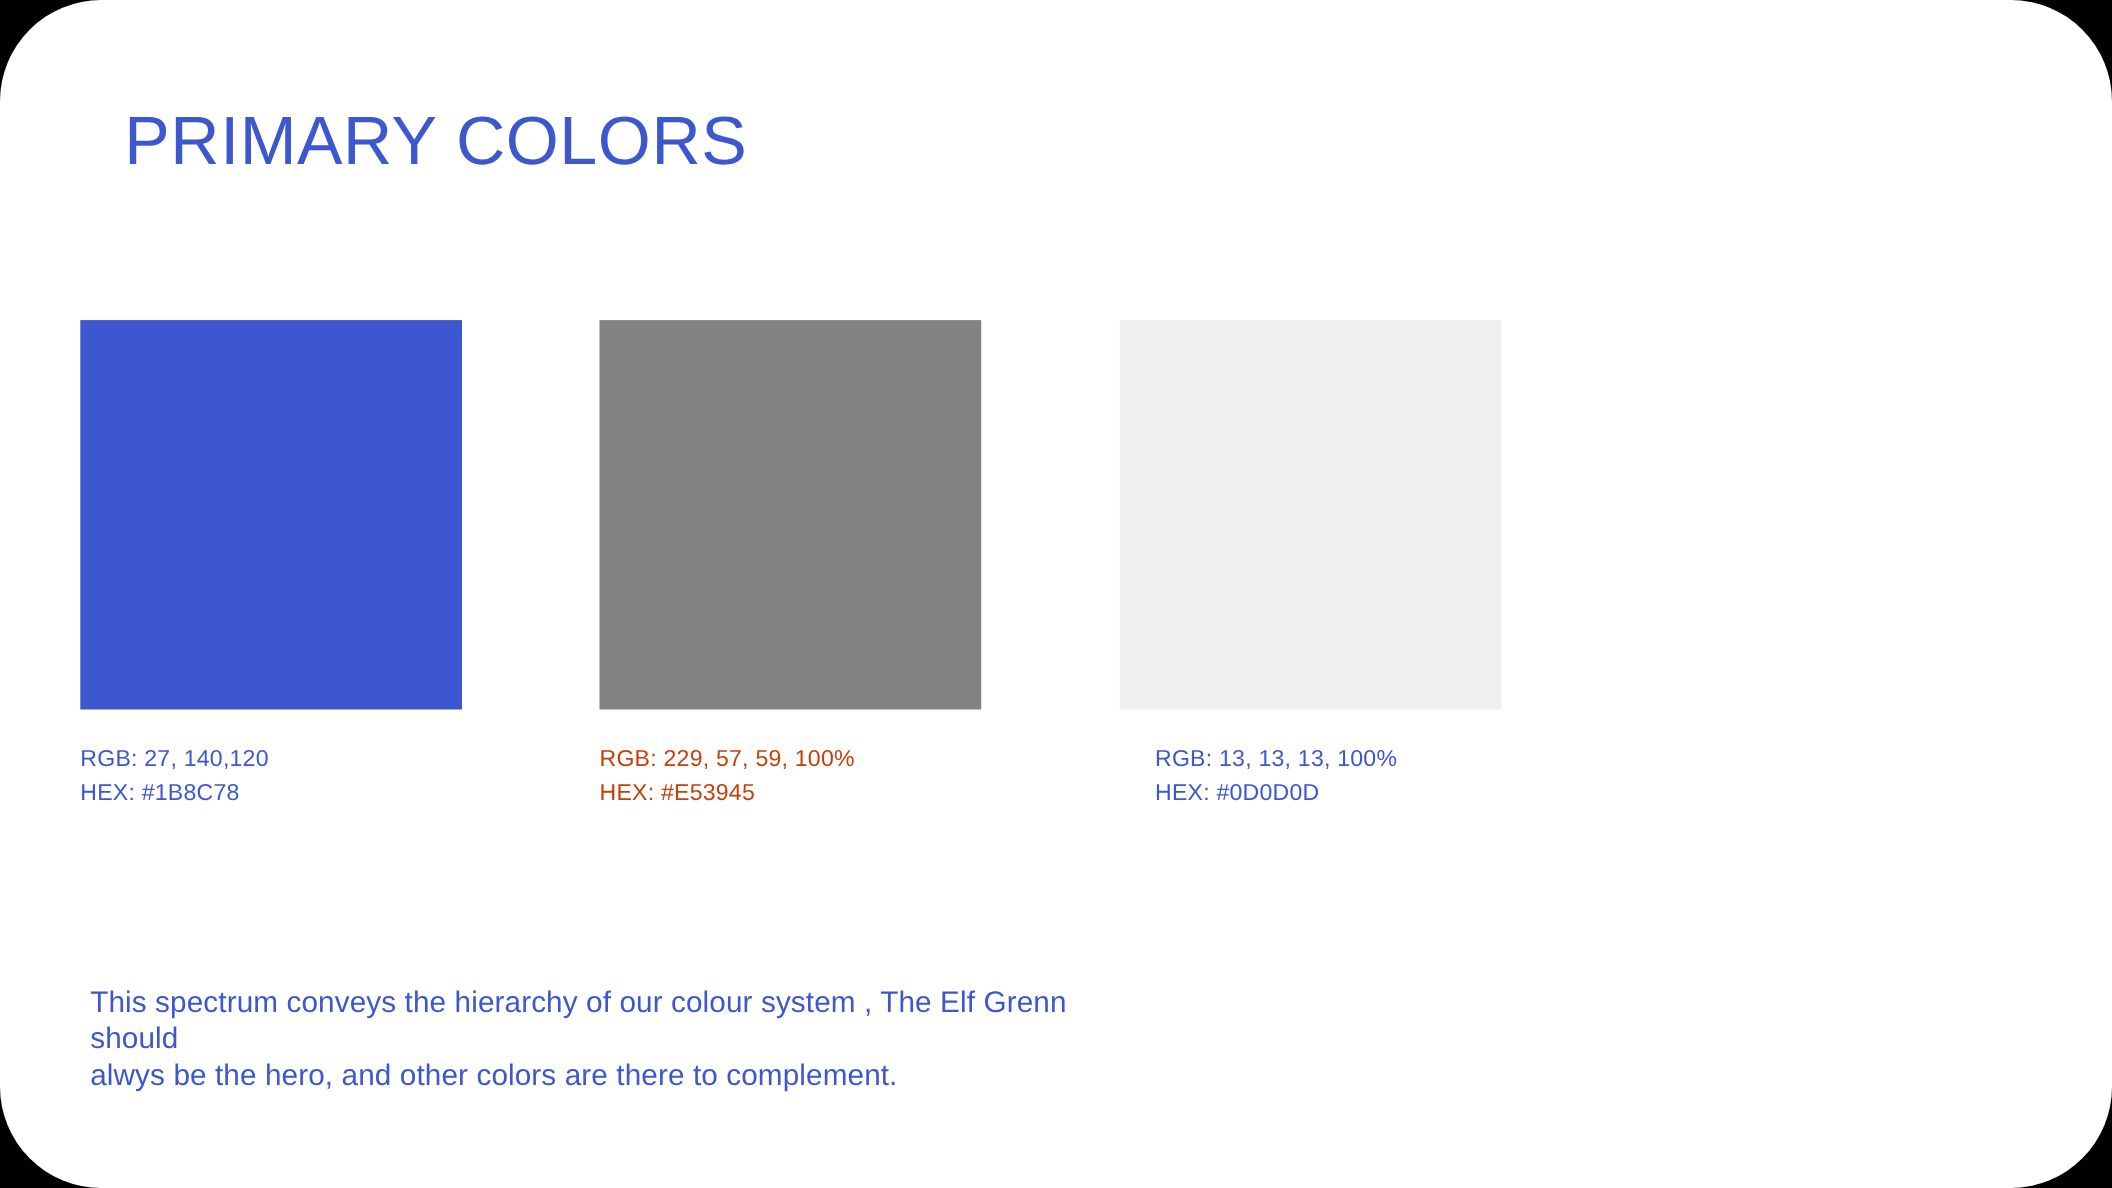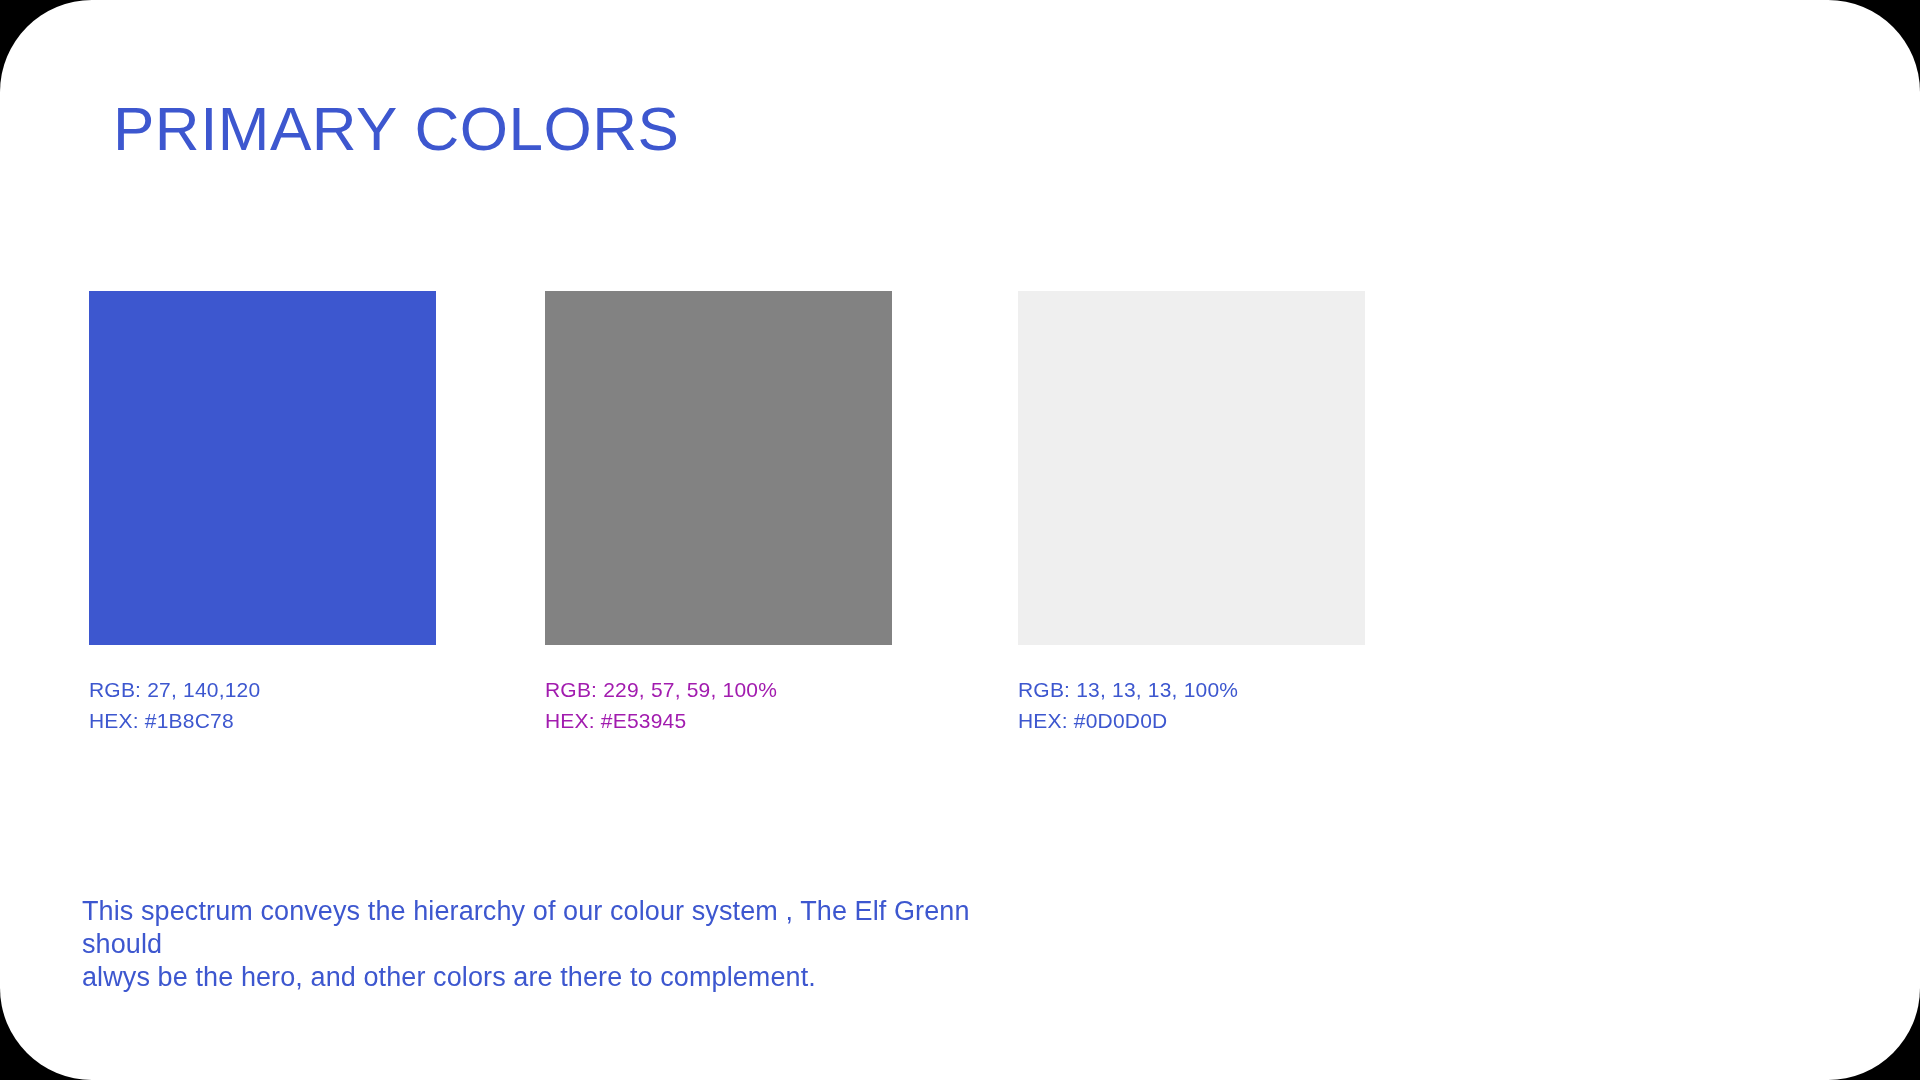--- a/index.html
+++ b/index.html
@@ -46,21 +46,21 @@
     width: 1765px;
     height: 354px;
   }
 
   .swatch-cell {
     position: absolute;
     top: 0;
     width: 347px;
     height: 354px;
   }
-  .swatch-cell:nth-child(1) { left: 16px; }
+  .swatch-cell:nth-child(1) { left: 0px; }
   .swatch-cell:nth-child(2) { left: 472px; }
   .swatch-cell:nth-child(3) { left: 945px; }
   .swatch-cell:nth-child(4) { left: 1418px; }
 
   .swatch-chip {
     width: 347px;
     height: 354px;
   }
 
   .swatch-label {
@@ -101,29 +101,29 @@
       <div class="swatch-chip" style="background: rgb(61, 87, 207);"></div>
       <div class="swatch-label" style="color: rgb(61, 87, 207);">
         <span class="line">RGB: 27, 140,120</span>
         <span class="line">HEX: #1B8C78</span>
       </div>
     </div>
 
 
     <div class="swatch-cell">
       <div class="swatch-chip" style="background: rgb(130, 130, 130);"></div>
-      <div class="swatch-label" style="color: #a21caf;">
+      <div class="swatch-label" style="color: #c2410c;">
         <span class="line">RGB: 229, 57, 59, 100%</span>
         <span class="line">HEX: #E53945</span>
       </div>
     </div>
 
     <div class="swatch-cell">
       <div class="swatch-chip" style="background: rgb(239, 239, 239);"></div>
-      <div class="swatch-label" style="color: rgb(61, 87, 207);">
+      <div class="swatch-label" style="color: rgb(61, 87, 207); margin-left: 32px;">
         <span class="line">RGB: 13, 13, 13, 100%</span>
         <span class="line">HEX: #0D0D0D</span>
       </div>
     </div>
 
   </div>
 
   <div id="caption" style="color: rgb(61, 87, 207);">
     <span class="line">This spectrum conveys the  hierarchy of our colour system , The Elf Grenn should</span>
     <span class="line">alwys be the hero, and other colors are there to complement.</span>

